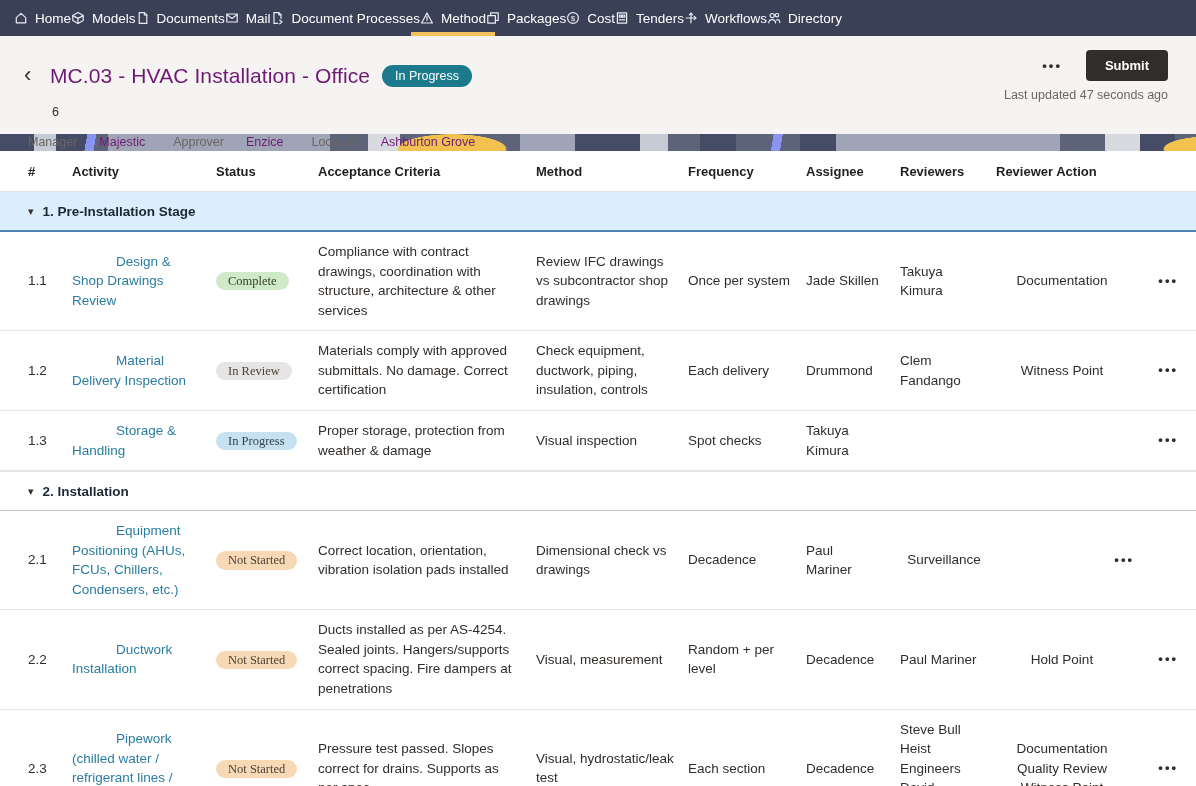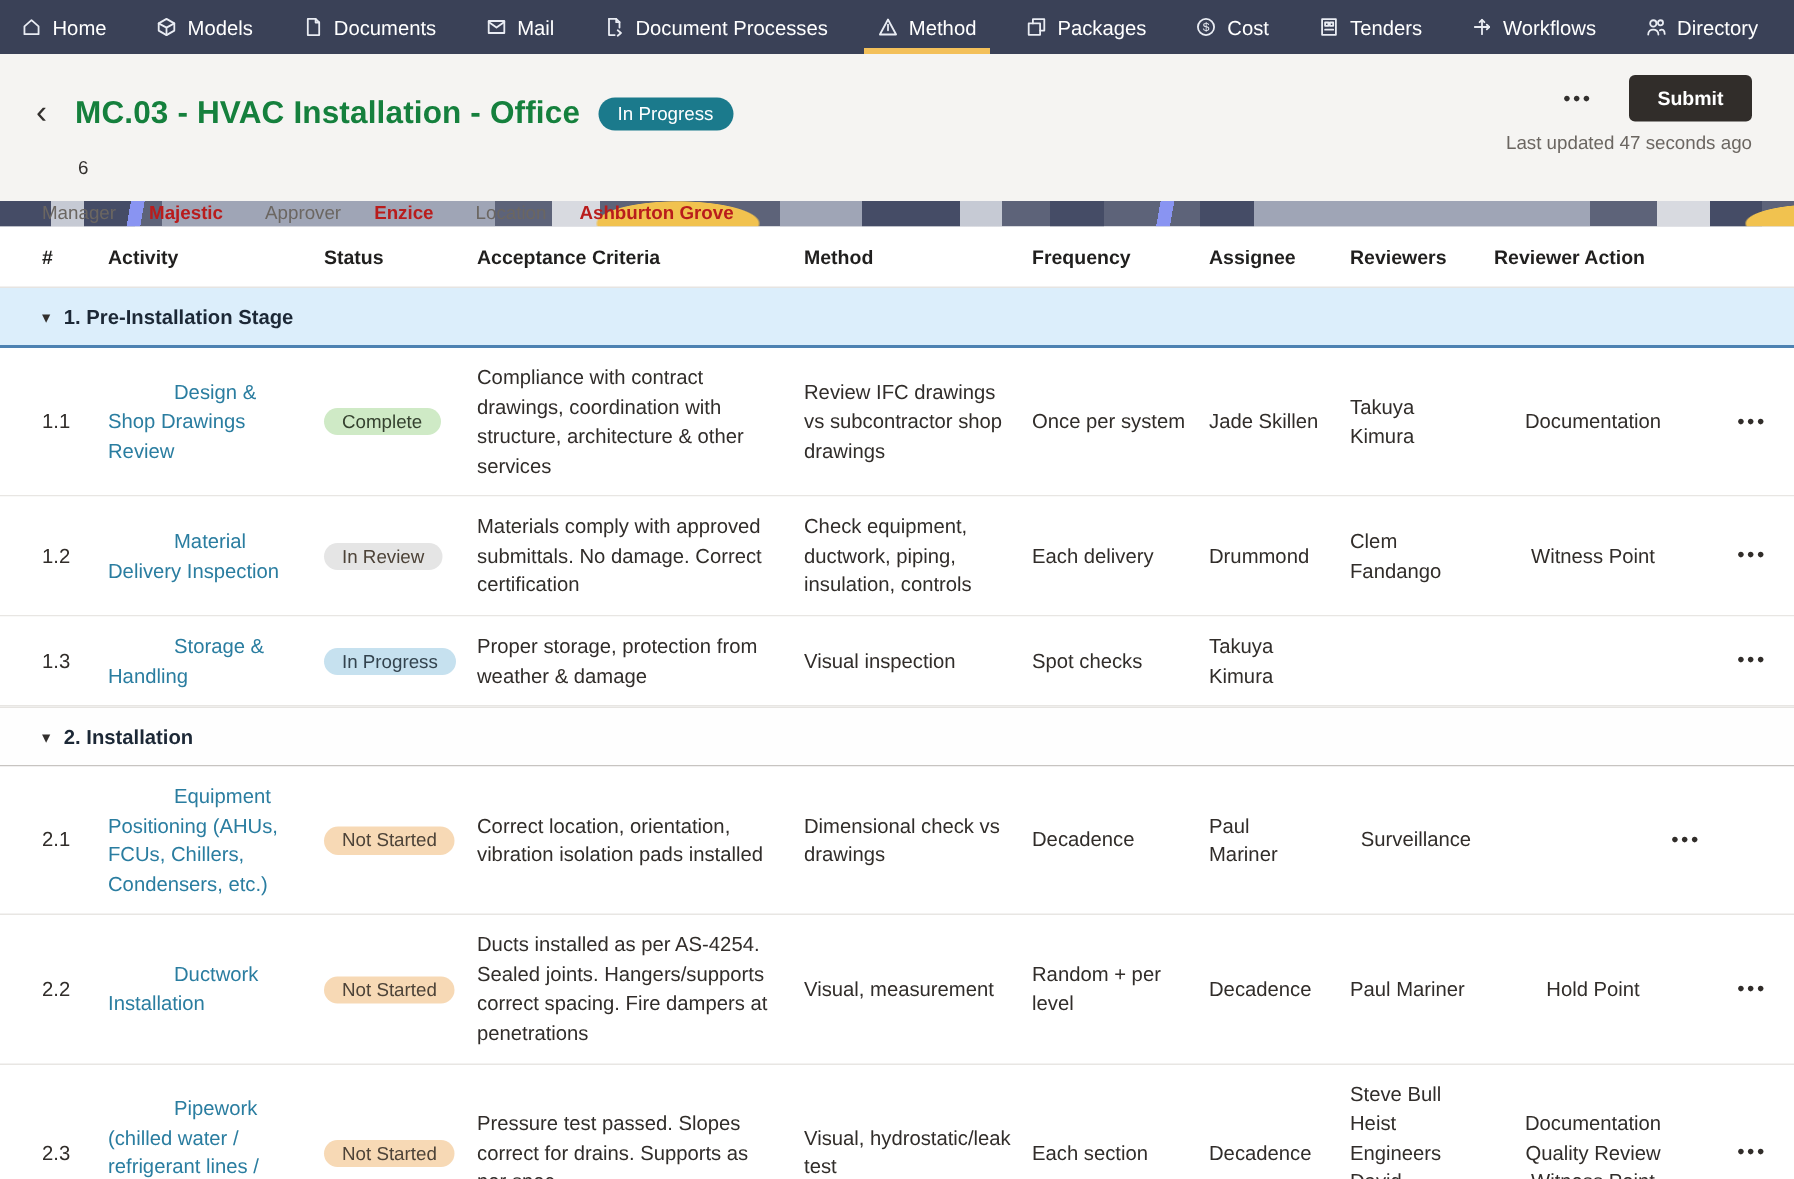--- a/index.html
+++ b/index.html
@@ -1,42 +1,42 @@
 <!DOCTYPE html>
 <html style="--accent: #f3c05a; --navbg: #3a4157; --link: #2a7da0;"><head>
 <meta charset="utf-8">
 <style>
   html,body{margin:0;padding:0;width:1196px;height:786px;overflow:hidden;background:#fff;
     font-family:"Liberation Sans",sans-serif;color:#312d2a;}
   :root{--accent:#f3c05a;--link:#2a7da0;--navbg:#3a4157;}
 
   
-  .topnav{height:36px;background:var(--navbg);display:flex;align-items:stretch;padding:0 14px;gap:33px;}
+  .topnav{height:36px;background:var(--navbg);display:flex;align-items:stretch;padding:0 14px;}
   .nav-item{display:flex;align-items:center;gap:7px;color:#fff;font-size:13.5px;position:relative;cursor:pointer;white-space:nowrap;}
   .nav-item.active::after{content:"";position:absolute;left:-9px;right:-9px;bottom:0;height:4px;background:var(--accent);}
   .nav-ic{display:inline-flex;width:14px;height:14px;}
   .nav-ic svg{width:14px;height:14px;}
 
   
   .page-header{background:#f5f4f2;padding:14px 28px 0 24px;height:98px;box-sizing:border-box;position:relative;}
   .header-top{display:flex;align-items:center;}
   .back{font-size:22px;line-height:1;color:#33302e;width:24px;cursor:pointer;margin-top:-2px;}
-  .page-title{font-size:21px;font-weight:700;color:#15803d;margin:0 12px 0 2px;letter-spacing:.1px;}
+  .page-title{font-size:21px;font-weight:400;color:#701a75;margin:0 12px 0 2px;letter-spacing:.1px;}
   .badge{color:#fff;font-size:12.5px;padding:4px 13px;border-radius:13px;white-space:nowrap;}
   .right-group{margin-left:auto;display:flex;flex-direction:column;align-items:flex-end;}
   .right-row{display:flex;align-items:center;gap:22px;}
   .more-btn{font-size:13px;font-weight:700;letter-spacing:2px;color:#33302e;cursor:pointer;background:none;border:none;padding:4px 2px;}
   .submit-btn{background:#312d2a;color:#fff;font-size:13px;font-weight:700;border:none;border-radius:4px;
     padding:8px 19px;cursor:pointer;font-family:"Liberation Sans",sans-serif;}
   .last-updated{font-size:12.5px;color:#6b6661;margin-top:7px;}
   .title-sub{font-size:12.5px;color:#33302e;margin:3px 0 0 28px;}
   .meta-row{display:flex;gap:28px;margin:16px 0 0 4px;}
   .meta-item{display:flex;gap:22px;font-size:12.5px;align-items:baseline;}
   .meta-label{color:#6b6661;}
-  .meta-value{color:#b91c1c;font-weight:700;}
+  .meta-value{color:#701a75;font-weight:400;}
 
   
   .banner{height:17px;background-color:#5d6379;
     background-image:
       radial-gradient(55px 15px at 452px 15px,#f1c24f 97%,transparent 100%),
       radial-gradient(50px 13px at 1213px 15px,#f1c24f 97%,transparent 100%),
       linear-gradient(100deg,transparent 0 86px,#8994f2 86px 95px,transparent 95px 762px,#8994f2 762px 771px,transparent 771px),
       linear-gradient(90deg,#454c66 0 34px,#c6cad4 34px 56px,#454c66 56px 90px,transparent 90px 108px,#9fa5b6 108px 330px,transparent 330px 368px,#d8dae0 368px 400px,transparent 400px 520px,#9fa5b6 520px 575px,#454c66 575px 640px,#c6cad4 640px 668px,transparent 668px 700px,#454c66 700px 736px,transparent 736px 800px,#454c66 800px 836px,#9fa5b6 836px 1060px,transparent 1060px 1105px,#d8dae0 1105px 1140px,#454c66 1140px 1175px,transparent 1175px);}
 
   
@@ -46,21 +46,21 @@
   .th{font-size:13px;font-weight:700;color:#201f1e;padding-right:14px;}
   .section-header{display:flex;align-items:center;gap:9px;height:38px;padding-left:28px;cursor:pointer;}
   .section-header.highlighted{background:#dceefb;border-bottom:2px solid #4d82b2;}
   .section-header.plain{background:#fefefe;border-top:1px solid #e6e4e1;border-bottom:1px solid #c7c4c1;}
   .tri{font-size:11px;color:#33302e;}
   .sect-title{font-size:13.5px;font-weight:700;color:#1c2836;}
   .trow{border-bottom:1px solid #e8e6e3;background:#fff;}
   .td{font-size:13.5px;line-height:1.45;color:#312d2a;padding:10px 14px 10px 0;}
   .td.reviewers{padding-right:18px;}
   .link{color:var(--link);cursor:pointer;margin-left:44px;}
-  .pill{display:inline-block;font-size:12.5px;padding:0 12px;border-radius:13px;white-space:nowrap;}
+  .pill{display:inline-block;font-size:12.5px;padding:0 12px;border-radius:13px;white-space:nowrap;font-family:Liberation Serif, serif;}
   .multiline{white-space:pre-line;}
   .center{text-align:center;padding-right:8px;}
   .actions{text-align:right;font-size:13px;font-weight:700;letter-spacing:2px;color:#312d2a;cursor:pointer;padding-right:2px;}
 </style>
 </head>
 <body>
 
 <nav class="topnav">
     <div class="nav-item">
       <span class="nav-ic">

